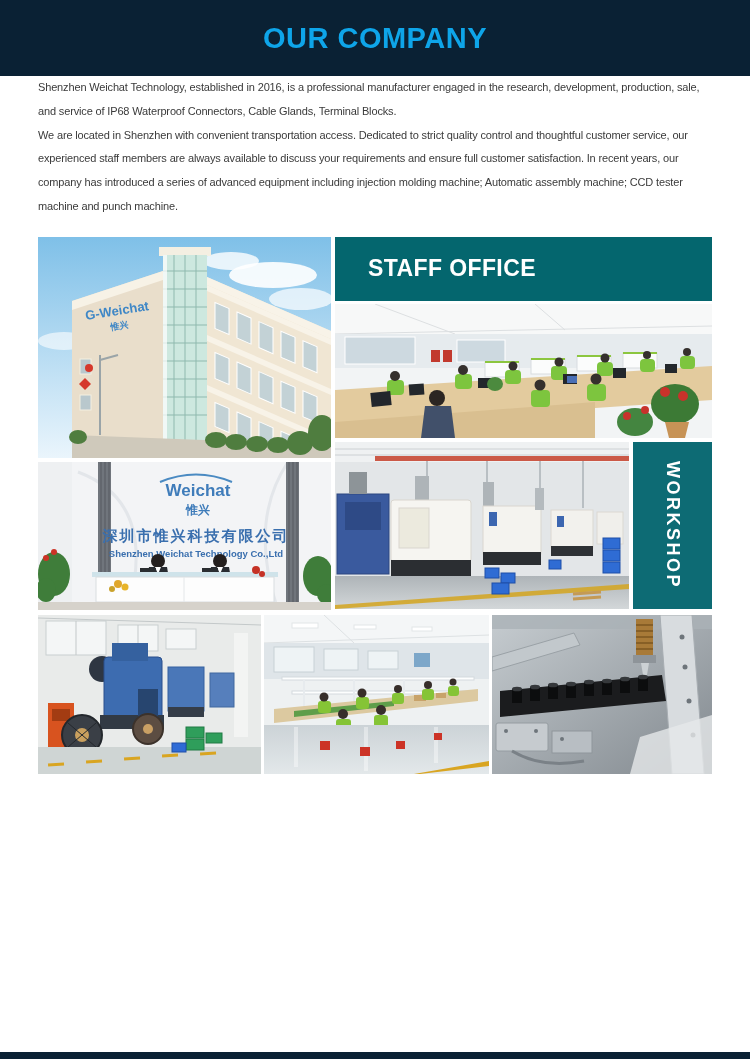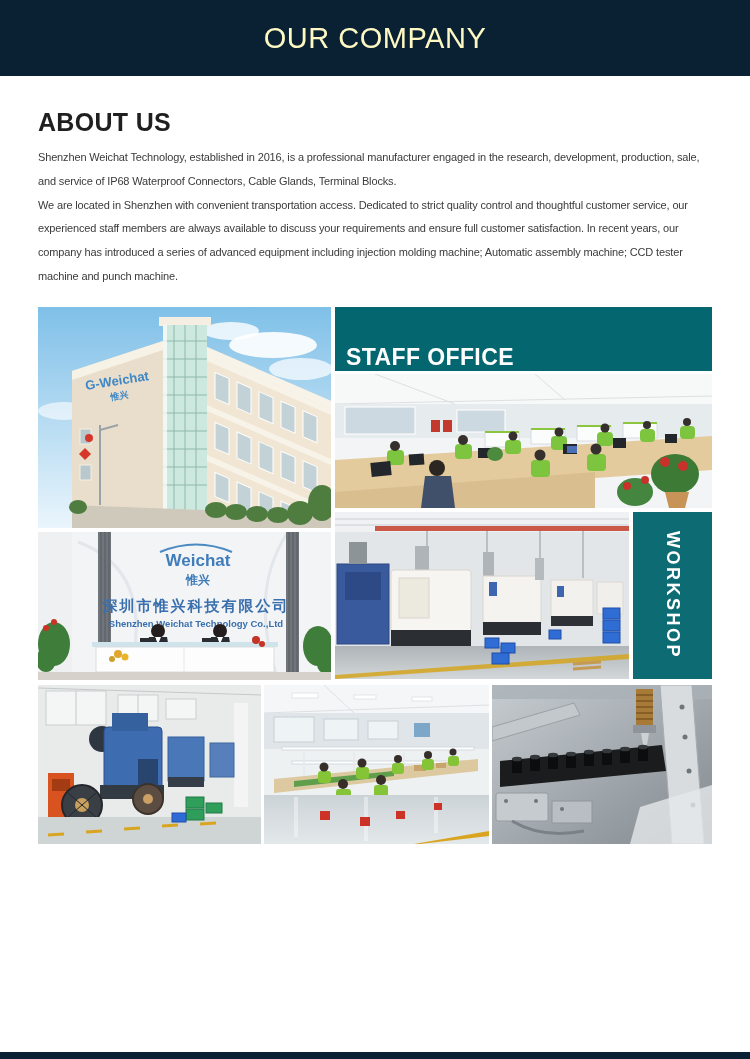--- a/index.html
+++ b/index.html
@@ -6,41 +6,41 @@
   html,body { background:#ffffff; }
   .page {
     width:750px; height:1059px; position:relative; background:#ffffff;
     font-family:"Liberation Sans", sans-serif; overflow:hidden;
   }
   .header-banner {
     width:750px; height:76px; background:#0a2134;
     display:flex; align-items:center; justify-content:center;
   }
   .header-title {
-    color:#fef9c3; font-size:29px; font-weight:400; letter-spacing:0.5px;
+    color:#0ea5e9; font-size:29px; font-weight:700; letter-spacing:0.5px;
   }
   .content { padding:0 38px; }
   .about-heading {
     margin-top:32px; margin-bottom:9px;
     font-size:25px; font-weight:700; color:#1f1f1f; letter-spacing:0.3px;
   }
   .about-text p {
     font-size:11px; line-height:23.8px; color:#3a3a3a; letter-spacing:-0.15px;
   }
   .gallery { margin-top:18px; width:674px; }
   .g-top { display:flex; gap:4px; }
   .col-left  { width:293px; display:flex; flex-direction:column; gap:4px; }
   .col-right { width:377px; display:flex; flex-direction:column; gap:3px; }
   .photo { position:relative; overflow:hidden; background:#dde3e6; }
   .photo svg { display:block; width:100%; height:100%; }
   .ph-building  { height:221px; }
   .ph-reception { height:148px; }
   .staff-banner {
     height:64px; background:#04666e; color:#fff;
-    display:flex; align-items:flex-end; padding-left:11px;
+    display:flex; align-items:center; padding-left:33px;
     font-size:23px; font-weight:700; letter-spacing:0.4px;
   }
   .ph-office { height:134px; }
   .machines-row { display:flex; gap:4px; height:167px; margin-top:1px; }
   .ph-machines { width:294px; }
   .workshop-panel {
     flex:1; background:#0d6b74; display:flex; align-items:center; justify-content:center;
   }
   .workshop-label {
     writing-mode:vertical-rl; color:#ffffff; font-weight:700;
@@ -58,21 +58,20 @@
 </head>
 <body>
 
 <div class="page">
 
   <div class="header-banner">
     <span class="header-title">OUR COMPANY</span>
   </div>
 
   <div class="content">
-    <div class="about-heading">ABOUT US</div>
     <div class="about-text">
       <p>Shenzhen Weichat Technology, established in 2016, is a professional manufacturer engaged in the research, development, production, sale, and service of IP68 Waterproof Connectors, Cable Glands, Terminal Blocks.</p>
       <p>We are located in Shenzhen with convenient transportation access. Dedicated to strict quality control and thoughtful customer service, our experienced staff members are always available to discuss your requirements and ensure full customer satisfaction. In recent years, our company has introduced a series of advanced equipment including injection molding machine; Automatic assembly machine; CCD tester machine and punch machine.</p>
     </div>
 
     <div class="gallery">
       <div class="g-top">
         <div class="col-left">
 
           <div class="photo ph-building">

